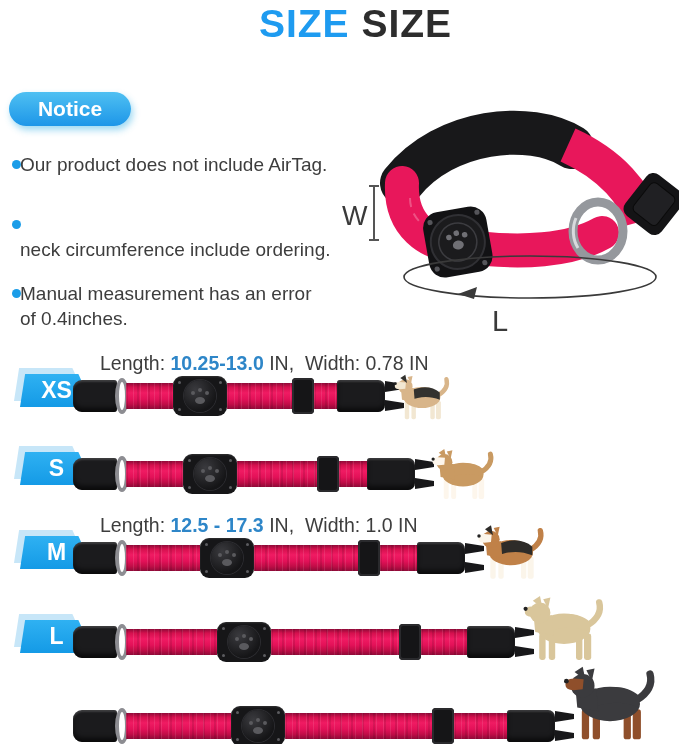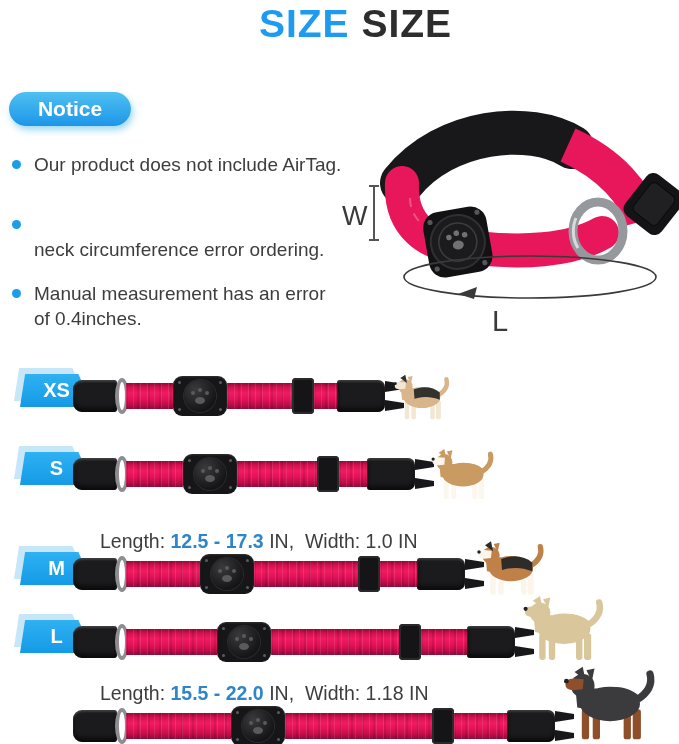--- a/index.html
+++ b/index.html
@@ -15,33 +15,33 @@
   .page-title .hl{color:var(--title-blue);margin-left:32px;}
   
   .notice-pill{position:absolute;left:9px;top:84px;width:122px;height:34px;border-radius:17px;
     background:linear-gradient(180deg,#4FC0F2 0%,#1D96E8 100%);
     box-shadow:2px 4px 7px rgba(41,171,226,.45);
     color:#fff;font-weight:700;font-size:21px;text-align:center;line-height:34px;margin-top:8px;}
   
   .bullet{position:absolute;left:12px;width:352px;font-size:19px;line-height:25px;color:#3d3d3d;}
   .bullet .dot{position:absolute;left:0;top:8px;width:9px;height:9px;border-radius:50%;
     background:var(--accent-blue);}
-  .bullet .txt{display:block;margin-left:22px;}
+  .bullet .txt{display:block;margin-left:8px;}
   .b1{top:152px}.b2{top:212px}.b3{top:281px}
   
   .size-row{position:absolute;left:0;width:679px;height:92px;}
   .spec{position:absolute;left:100px;top:2px;font-size:19.5px;white-space:pre;color:#3d3d3d;}
   .spec .val{color:var(--value-blue);font-weight:600;}
   .badge{position:absolute;left:20px;top:24px;width:73px;height:33px;}
   .badge .ghost,.badge .face{position:absolute;inset:0;
     clip-path:polygon(7% 0,80% 0,100% 100%,0 100%);}
   .badge .ghost{background:var(--badge-shadow);transform:translate(-6px,-6px);}
   .badge .face{background:linear-gradient(180deg,#2FB1F2,#149AE6);}
   .badge .lbl{position:absolute;inset:0;text-align:center;line-height:33px;
-    color:#fff;font-weight:700;font-size:20px;}
+    color:#fff;font-weight:700;font-size:23px;}
   
   .collar{position:absolute;left:73px;top:26px;height:40px;display:flex;align-items:center;}
   .bkl-f{width:44px;height:32px;background:#1b1b1d;border-radius:9px 3px 3px 9px;flex:none;
     box-shadow:inset 0 2px 2px rgba(255,255,255,.16),inset 0 -4px 5px rgba(0,0,0,.65);}
   .dring{width:14px;height:36px;border:4px solid #8d8d92;border-radius:50%;flex:none;
     box-sizing:border-box;margin:0 -3px 0 -2px;}
   .strap{height:26px;position:relative;
     background:linear-gradient(180deg,#8f0a38 0%,#d5104e 16%,#f01b63 38%,#e31158 62%,#c00d47 82%,#8f0a38 100%);}
   .strap::after{content:"";position:absolute;inset:0;
     background:repeating-linear-gradient(90deg,rgba(255,255,255,.10) 0 1px,transparent 1px 7px),
@@ -98,21 +98,21 @@
 <div class="page-title"><span class="hl">SIZE</span><span> SIZE</span></div>
 
 <div class="notice-pill">Notice</div>
 
 <div class="bullet b1">
   <span class="dot"></span>
   <span class="txt"><span>Our product does not include AirTag.</span><br><span></span></span>
 </div>
 <div class="bullet b2">
   <span class="dot"></span>
-  <span class="txt"><br><span>neck circumference error ordering.</span></span>
+  <span class="txt"><br><span>neck circumference include ordering.</span></span>
 </div>
 <div class="bullet b3">
   <span class="dot"></span>
   <span class="txt"><span>Manual measurement has an error</span><br><span>of 0.4inches.</span></span>
 </div>
 
 <svg class="hero" viewBox="0 0 339 240">
 
   <text x="2" y="122" font-size="27" fill="#3a3a3a">W</text>
   <line x1="34" y1="83" x2="34" y2="137" stroke="#555" stroke-width="2"></line>
@@ -150,20 +150,21 @@
       <ellipse cx="118" cy="142" rx="5.5" ry="4.5"></ellipse>
     </g>
   </g>
 
   <ellipse cx="190" cy="174" rx="126" ry="21" fill="none" stroke="#3a3a3a" stroke-width="1.6"></ellipse>
   <polygon points="118,191 137,184 134,196" fill="#3a3a3a"></polygon>
   <text x="152" y="228" font-size="29" fill="#3a3a3a">L</text>
 </svg>
 
 <div class="size-row" style="top:350px">
+  <div class="spec"><span>Length: </span><span class="val">10.25-13.0</span><span> IN,</span><span>  Width: </span><span>0.78</span><span> IN</span></div>
   <div class="badge">
       <div class="ghost"></div>
       <div class="face"></div>
       <div class="lbl">XS</div>
     </div>
   <div class="collar" style="width:312px">
     <div class="bkl-f"></div>
       <div class="dring"></div>
       <div class="strap s1"></div>
     <div class="mount">
@@ -203,21 +204,21 @@
     <div class="strap s2"></div>
       <div class="slider"></div>
       <div class="strap s3"></div>
       <div class="bkl-m"></div>
   </div>
   <svg class="dog" style="left:428px;top:18px;width:70px;height:56px;--c1:#C99A62;--c2:#C99A62;--c3:#FDF6EC" viewBox="0 0 110 90">
       <use href="#dog"></use>
     </svg>
 </div>
 
-<div class="size-row" style="top:528px">
+<div class="size-row" style="top:512px">
   <div class="spec"><span>Length: </span><span class="val">12.5 - 17.3</span><span> IN,</span><span>  Width: </span><span>1.0</span><span> IN</span></div>
   <div class="badge">
       <div class="ghost"></div>
       <div class="face"></div>
       <div class="lbl">M</div>
     </div>
   <div class="collar" style="width:392px">
     <div class="bkl-f"></div>
       <div class="dring"></div>
       <div class="strap s1"></div>
@@ -259,21 +260,20 @@
       <div class="slider"></div>
       <div class="strap s3"></div>
       <div class="bkl-m"></div>
   </div>
   <svg class="dog" style="left:518px;top:-4px;width:92px;height:72px;--c1:#D9C69B;--c2:#D9C69B;--c3:#D9C69B" viewBox="0 0 110 90">
       <use href="#dog"></use>
     </svg>
 </div>
 
 <div class="size-row" style="top:680px">
-  <div class="spec"><span>Length: </span><span class="val">15.5 - 22.0</span><span> IN,</span><span>  Width: </span><span>1.18</span><span> IN</span></div>
   <div class="collar" style="width:482px">
     <div class="bkl-f"></div>
       <div class="dring"></div>
       <div class="strap s1"></div>
     <div class="mount">
         <span class="screw"></span>
         <span class="screw"></span>
         <span class="screw"></span>
         <span class="screw"></span>
         <div class="disc"></div>

